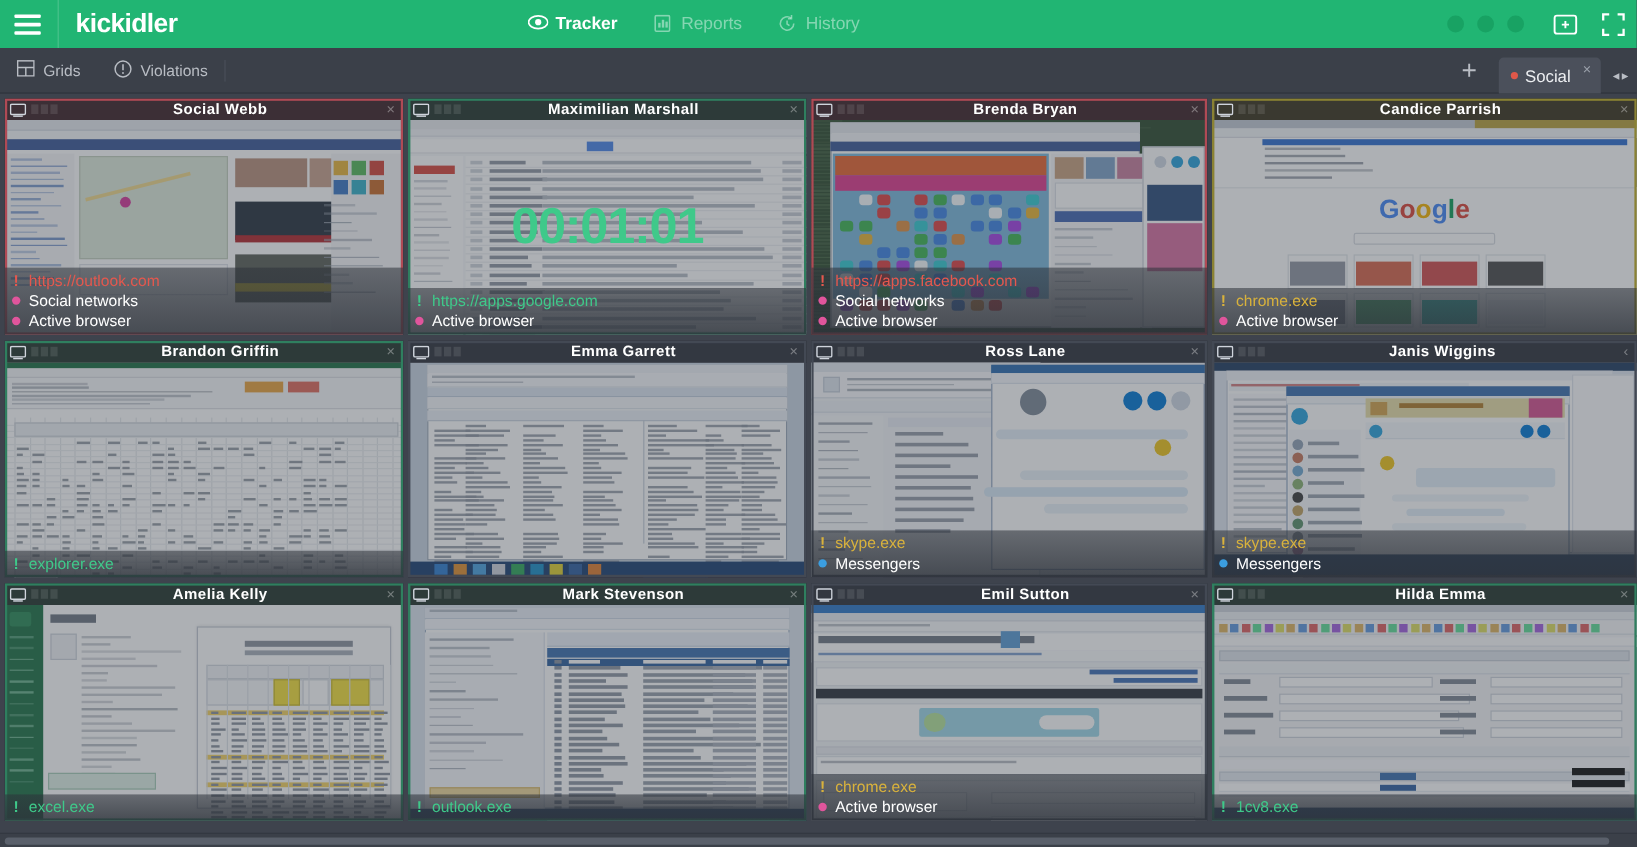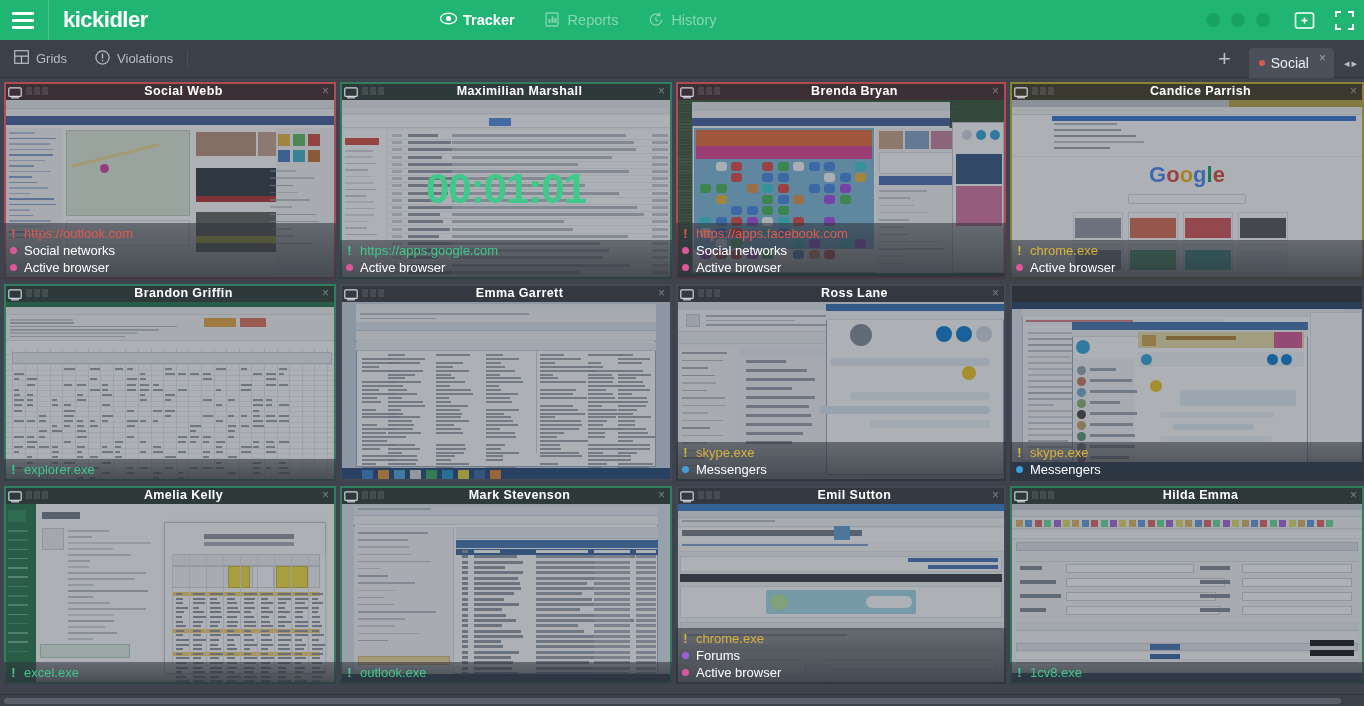--- a/index.html
+++ b/index.html
@@ -1445,20 +1445,35 @@
           </div>
           <div class="lab cat">
             <span class="pdot" style="background: rgb(59, 158, 224);"></span>
                          <span class="txt">Messengers</span>
           </div>
         </div>
       </div>
       <div class="tile-frame"></div>
     </div>
     <div class="tile v-none">
+      <div class="tile-head">
+        <span class="mon-icon">
+       <svg width="14" height="12" viewBox="0 0 14 12">
+         <rect x="0.8" y="0.8" width="12.4" height="8.6" rx="1" fill="none" stroke="#cfd4dc" stroke-width="1.2"></rect>
+         <rect x="3" y="10.2" width="8" height="1.2" fill="#cfd4dc"></rect>
+       </svg>
+     </span>
+     <span class="head-dots">
+          <b></b>
+          <b></b>
+          <b></b>
+        </span>
+     <span class="tile-title">Janis  Wiggins</span>
+     <span class="tile-x">‹</span>
+      </div>
       <div class="screen">
         <div class="screen-inner">
           <div class="sshot" style="inset:0;background:#dfe6ef"></div>
           <div style="position:absolute;left:0;top:0;right:0;height:7px;background:#1f3c60"></div>
           <div style="position:absolute;left:12px;top:7px;right:20px;bottom:20px;background:#fff;border:1px solid #b6c1d0"></div>
           <div style="position:absolute;left:12px;top:7px;right:20px;height:8px;background:#eef1f6"></div>
           <div style="position:absolute;left:14px;top:17px;width:200px;height:7px;background:#f2f5f9"></div>
           <div style="position:absolute;left:16px;top:18px;width:106.56260823145385px;height:1.5px;background:#c03030;opacity:0.6107307476851019"></div>
           <div style="position:absolute;left:14px;top:26px;width:160px;bottom:26px;background:#f8f9fc;border-right:1px solid #e1e6ee"></div>
           <div style="position:absolute;left:18px;top:30px;width:57.01902700082792px;height:1.5px;background:#9aa3b0;opacity:0.49690090079693616"></div>
@@ -2047,24 +2062,20 @@
           <div style="position:absolute;left:150px;top:156px;right:10px;height:10px;background:#fff;border:1px solid #d7dbe2"></div>
           <div style="position:absolute;left:150px;top:176px;right:10px;height:30px;background:#fff;border:1px solid #d7dbe2"></div>
         </div>
         <div style="position: absolute; inset: 0px; background: rgba(60, 66, 76, 0.42);"></div>
         <div class="labels">
           <div class="lab app-amber">
             <span class="bang">!</span>
                          <span class="txt">chrome.exe</span>
           </div>
           <div class="lab cat">
-            <span class="pdot" style="background: rgb(157, 92, 224);"></span>
-                         <span class="txt">Forums</span>
-          </div>
-          <div class="lab cat">
             <span class="pdot" style="background: rgb(224, 85, 156);"></span>
                          <span class="txt">Active browser</span>
           </div>
         </div>
       </div>
       <div class="tile-frame"></div>
     </div>
     <div class="tile v-green">
       <div class="tile-head">
         <span class="mon-icon">

